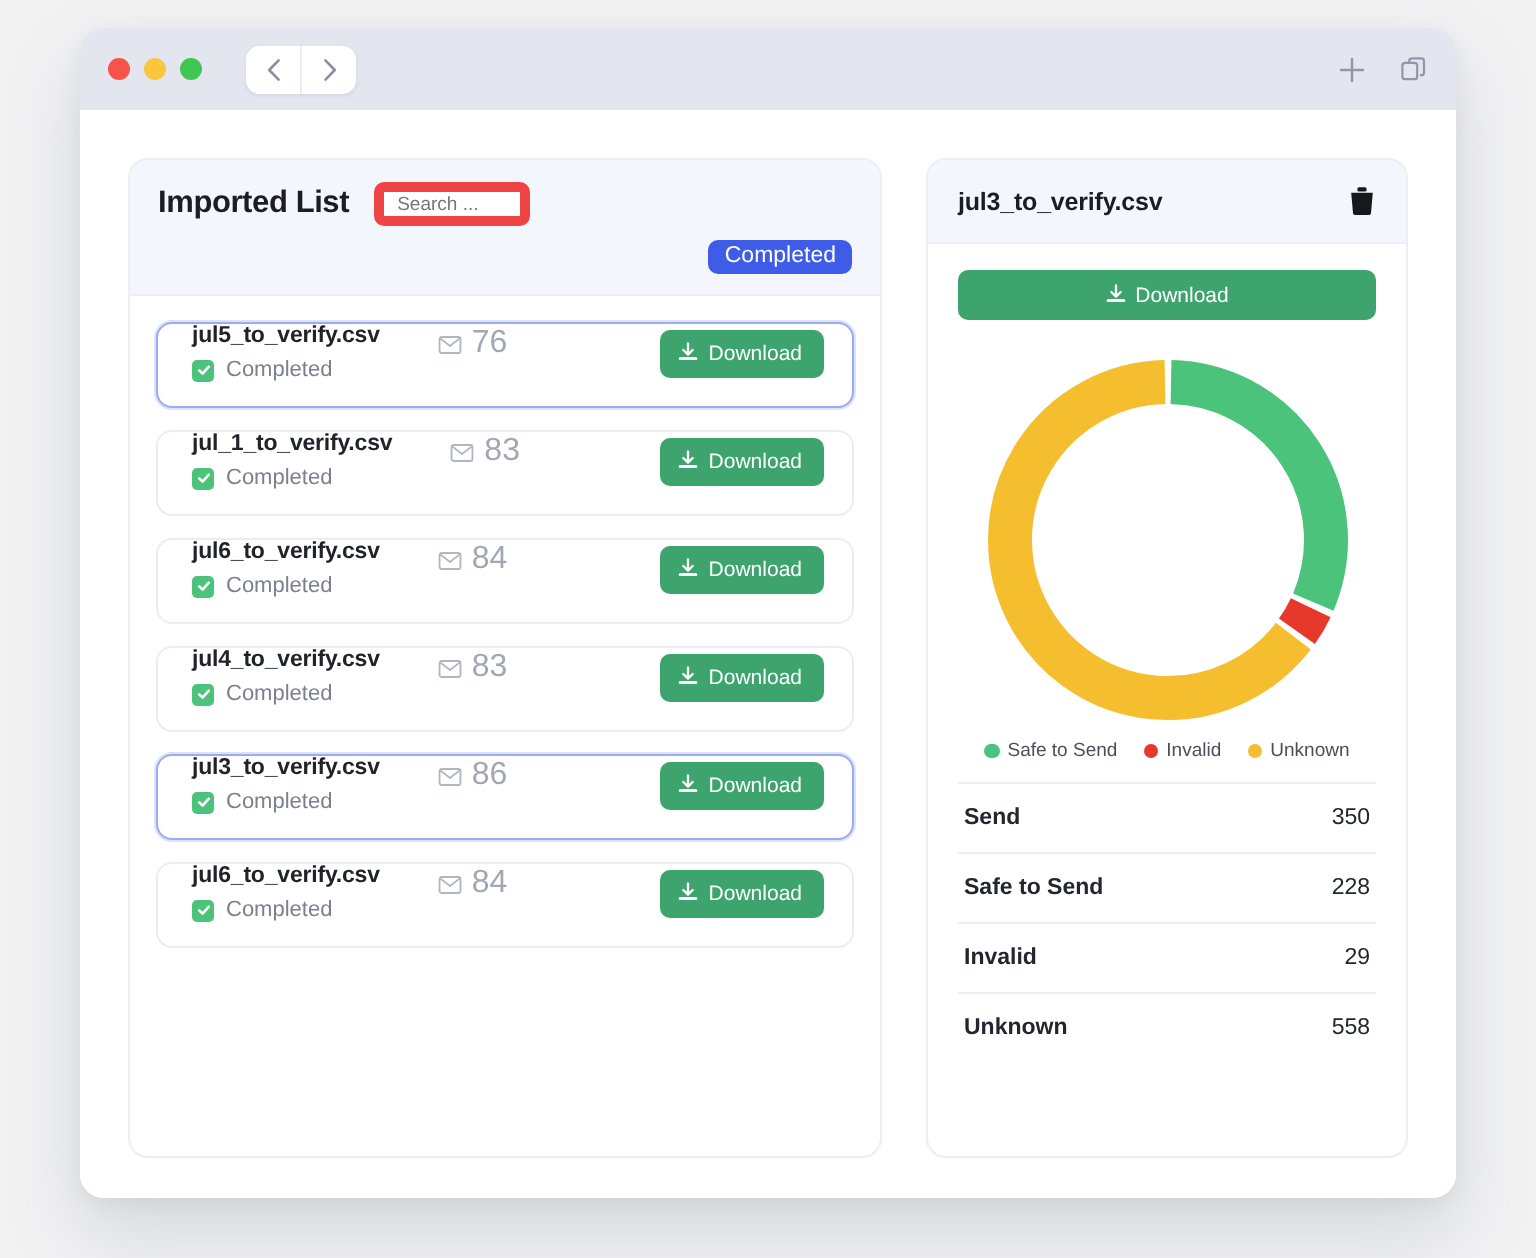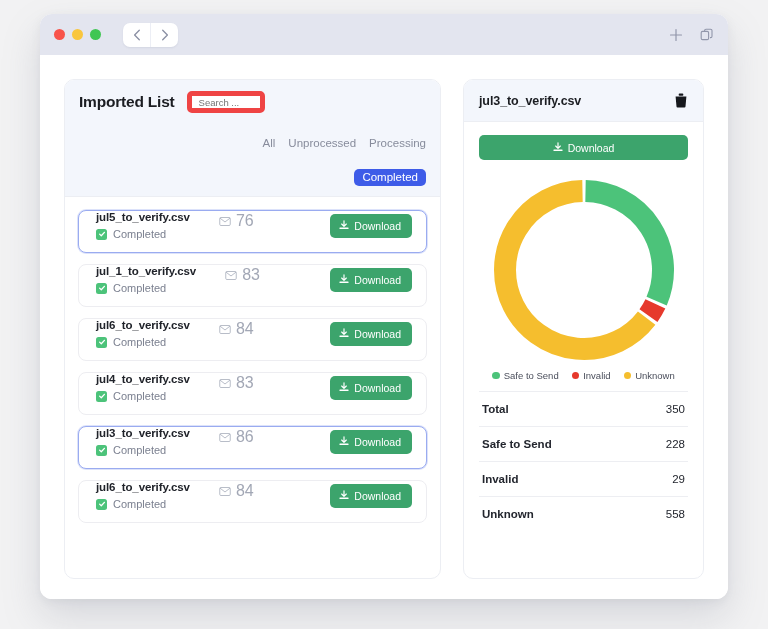--- a/index.html
+++ b/index.html
@@ -102,21 +102,21 @@
     overflow: hidden;
     background: #fff;
   }
   .left-header {
     background: #f3f6fc;
     border-bottom: 1px solid #eceef3;
     padding: 11px 14px 10px 14px;
     display: flex;
     flex-wrap: wrap;
     align-items: center;
-    gap: 24px 12px;
+    gap: 11px 12px;
     box-sizing: border-box;
   }
   .panel-title {
     font-size: 15.5px;
     font-weight: bold;
     color: #1b1d22;
     letter-spacing: -0.2px;
   }
   .search-input {
     width: 78px;
@@ -340,25 +340,20 @@
       </span>
     </div>
   </div>
 
   <div class="page">
 
     <div class="left-card">
       <div class="left-header">
         <div class="panel-title">Imported List</div>
         <input class="search-input" placeholder="Search ..." style="">
-        <div class="filters">
-          <span class="filter">All</span>
-          <span class="filter">Unprocessed</span>
-          <span class="filter">Processing</span>
-        </div>
         <div class="filter-row2">
           <span class="badge-completed">Completed</span>
         </div>
       </div>
 
       <div class="list-body">
 
         <div class="file-row selected">
           <div class="file-left">
             <div class="file-name">jul5_to_verify.csv</div>
@@ -570,21 +565,21 @@
             <span>Invalid</span>
           </span>
           <span class="legend-item">
             <span class="legend-dot" style="background:#f5be2e"></span>
             <span>Unknown</span>
           </span>
         </div>
 
         <div class="stats">
           <div class="stat-row">
-            <span class="stat-label">Total</span>
+            <span class="stat-label">Send</span>
             <span class="stat-value">350</span>
           </div>
           <div class="stat-row">
             <span class="stat-label">Safe to Send</span>
             <span class="stat-value">228</span>
           </div>
           <div class="stat-row">
             <span class="stat-label">Invalid</span>
             <span class="stat-value">29</span>
           </div>

